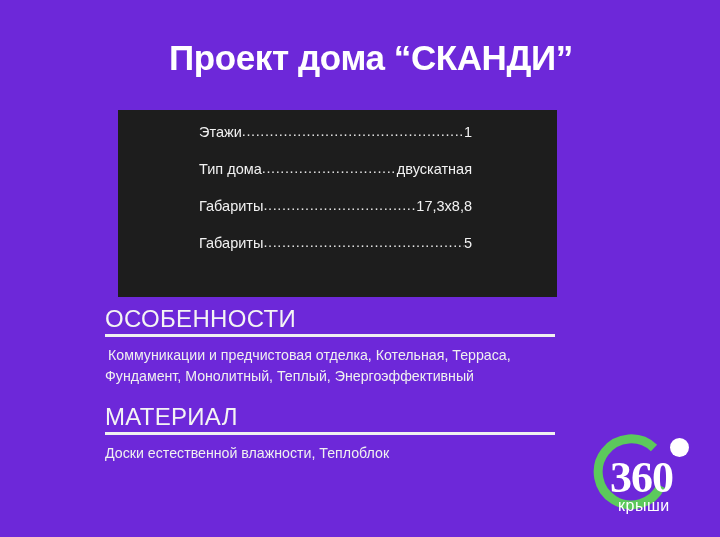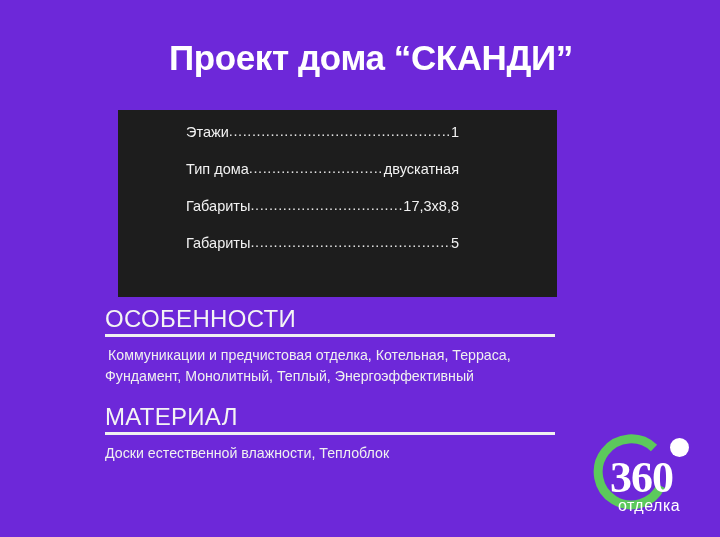--- a/index.html
+++ b/index.html
@@ -51,20 +51,21 @@
     color: #f2f2f2;
     font-size: 14.5px;
     white-space: nowrap;
     padding-left: 68px;
     box-sizing: border-box;
   }
   .spec-inner {
     display: flex;
     align-items: flex-start;
     width: 273px;
+    margin-left: 13px;
   }
   .spec-label { flex: 0 0 auto; }
   .spec-leader {
     flex: 1 1 auto;
     overflow: hidden;
     margin: 0 0px;
     position: relative;
     top: -1px;
   }
   .spec-leader::after {
@@ -241,17 +242,17 @@
       <div class="line">Фундамент, Монолитный, Теплый, Энергоэффективный</div>
     </div>
   </div>
 
   <div class="logo">
     <svg class="logo-arc" viewBox="0 0 92 92">
       <path d="M 72 14 A 33 33 0 1 0 79 52" fill="none" stroke="#5CC95C" stroke-width="9" stroke-linecap="butt"></path>
     </svg>
     <div class="logo-dot"></div>
     <div class="logo-360">360</div>
-    <div class="logo-sub">отделка</div>
+    <div class="logo-sub">крыши</div>
   </div>
 
 
 </div>
 
 </body></html>

